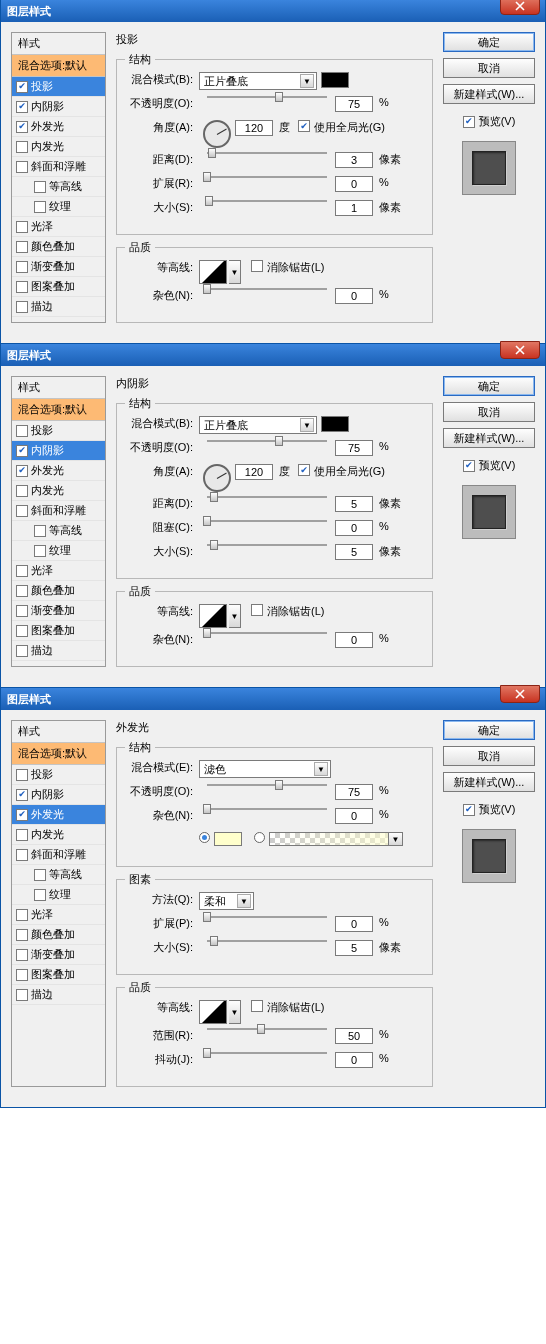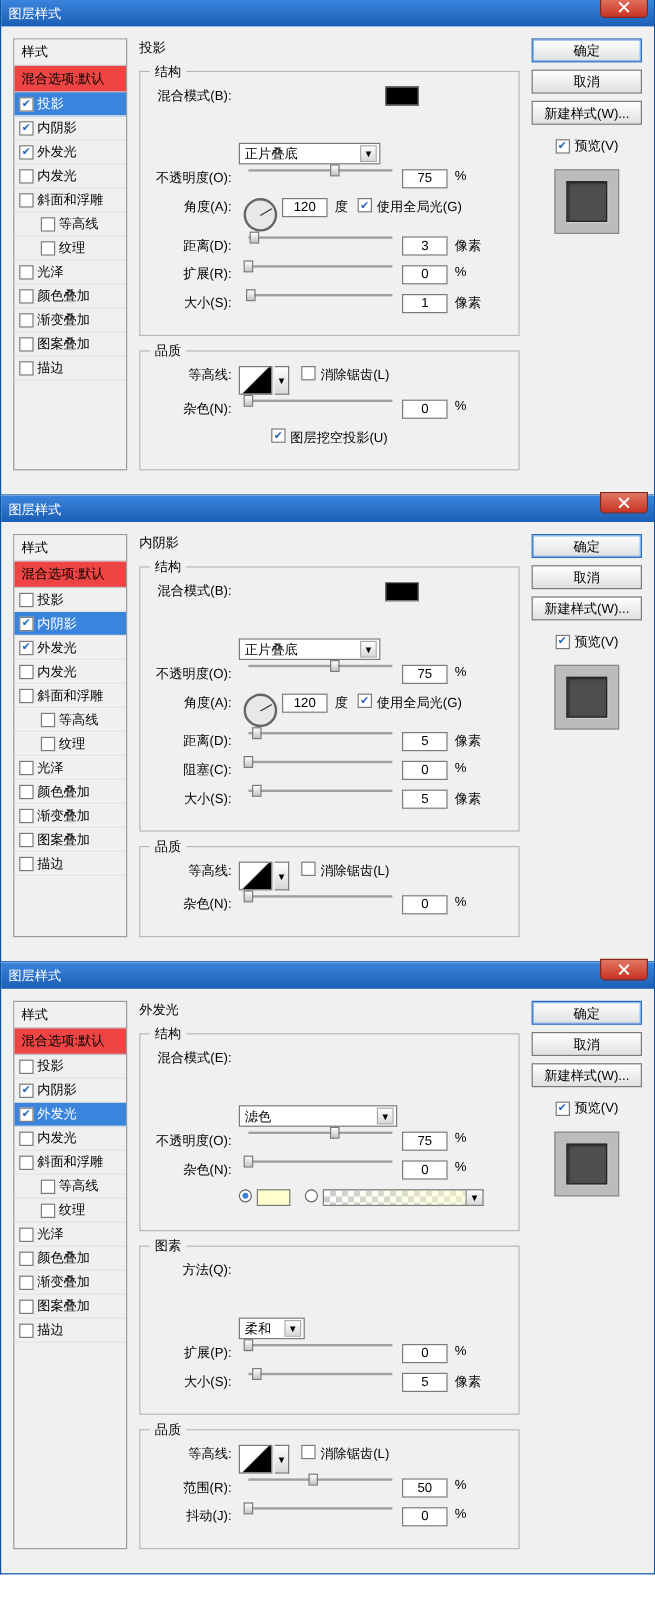--- a/index.html
+++ b/index.html
@@ -1,47 +1,47 @@
 <!DOCTYPE html>
 <html><head>
 <meta charset="utf-8">
 <style>
   * { box-sizing: border-box; }
   body { margin:0; padding:0; background:#fff; font-family: "Microsoft YaHei","SimSun", Arial, sans-serif; font-size:11px; color:#000; width:546px; }
   .dialog { width:546px; border:1px solid #0a54a6; border-top:none; background:#f0f0f0; position:relative; }
   .titlebar {
     height:22px;
     background: linear-gradient(#3a84dd, #1a5fb5);
-    color:#fff; font-weight:normal; display:flex; align-items:center; padding:0 6px;
+    color:#fff; font-weight:bold; display:flex; align-items:center; padding:0 6px;
     position:relative;
   }
   .close-btn {
     position:absolute; top:-3px; right:5px; width:40px; height:18px;
     background:linear-gradient(#e17763,#c83321);
     border:1px solid #8b2416; border-bottom-left-radius:4px; border-bottom-right-radius:4px;
     color:#fff; display:flex; align-items:center; justify-content:center;
   }
   .close-btn svg { width:10px; height:10px; }
   .body { display:flex; padding:10px; gap:10px; }
   .style-panel { width:95px; border:1px solid #9a9a9a; background:#f0f0f0; }
   .style-head { padding:3px 6px; border-bottom:1px solid #c4c4c4; background:#f0f0f0; }
-  .style-blend { padding:3px 6px; border-bottom:1px solid #c4c4c4; background:#ef4444; }
+  .style-blend { padding:3px 6px; border-bottom:1px solid #c4c4c4; background:#fdba74; }
   .style-row { display:flex; align-items:center; gap:3px; padding:2px 4px; border-bottom:1px solid #e4e4e4; cursor:default; }
   .style-row.indent { padding-left:22px; }
   .style-row.selected { background:#3a84dd; color:#fff; }
   .chk { width:12px; height:12px; border:1px solid #7a7a7a; background:#fff; display:inline-flex; align-items:center; justify-content:center; font-size:9px; color:#2060c0; line-height:1; }
   .chk.on::before { content:"✔"; }
   .main { flex:1; display:flex; flex-direction:column; gap:6px; }
   .fieldset { border:1px solid #b8b8b8; border-radius:0; padding:8px 10px 10px 10px; position:relative; margin-top:6px; }
   .fieldset > .legend { position:absolute; top:-8px; left:8px; background:#f0f0f0; padding:0 4px; }
   .ctrl-row { display:flex; margin:4px 0; min-height:20px; }
   .ctrl-label { width:72px; text-align:right; padding-right:6px; }
   .select { 
     display:inline-flex; align-items:center; justify-content:space-between;
-    border:1px solid #7a7a7a; background:#fff; height:18px; padding:0 2px 0 4px; font-size:11px;margin-top:47px;
+    border:1px solid #7a7a7a; background:#fff; height:18px; padding:0 2px 0 4px; font-size:11px;
   }
   .select .arrow { width:14px; height:14px; border:1px solid #aaa; background:linear-gradient(#fefefe,#d8d8d8); display:flex; align-items:center; justify-content:center; font-size:8px; margin-left:4px; }
   .swatch { width:28px; height:16px; border:1px solid #7a7a7a; background:#000; margin-left:4px; }
   .slider-track { flex:1; height:2px; background:#a0a0a0; position:relative; margin:0 8px; max-width:120px; }
   .slider-thumb { position:absolute; top:-4px; width:8px; height:10px; background:linear-gradient(#fefefe,#c4c4c4); border:1px solid #7a7a7a; transform:translateX(-50%); }
   .numbox { width:38px; height:16px; border:1px solid #7a7a7a; background:#fff; text-align:center; font-size:11px; line-height:14px; }
   .unit { margin-left:6px; }
   .angle-dial { width:28px; height:28px; border:2px solid #666; border-radius:50%; position:relative; margin:0 4px; background:#e8e8e8; }
   .angle-dial::after { content:""; position:absolute; left:50%; top:50%; width:11px; height:1px; background:#333; transform-origin:left; transform:rotate(-30deg); }
   .contour-thumb { width:28px; height:24px; border:1px solid #7a7a7a; background:linear-gradient(135deg,#fff 48%, #000 52%); margin-right:2px; }
@@ -194,24 +194,20 @@
               <span style="margin-left:4px">消除锯齿(L)</span>
   </div>
     <div class="ctrl-row">
     <span class="ctrl-label">杂色(N):</span>
     <div class="slider-track">
                 <div class="slider-thumb" style="left:0%"></div>
               </div>
     <div class="numbox">0</div>
     <span class="unit">%</span>
   </div>
-    <div class="ctrl-row" style="justify-content:center">
-      <span class="chk on"></span>
-              <span style="margin-left:4px">图层挖空投影(U)</span>
-    </div>
   </div>
         </div>
       <div class="rightcol">
     <div class="btn default">确定</div>
     <div class="btn">取消</div>
     <div class="btn">新建样式(W)...</div>
     <div class="preview-chk">
             <span class="chk on"></span>
             <span>预览(V)</span>
           </div>

